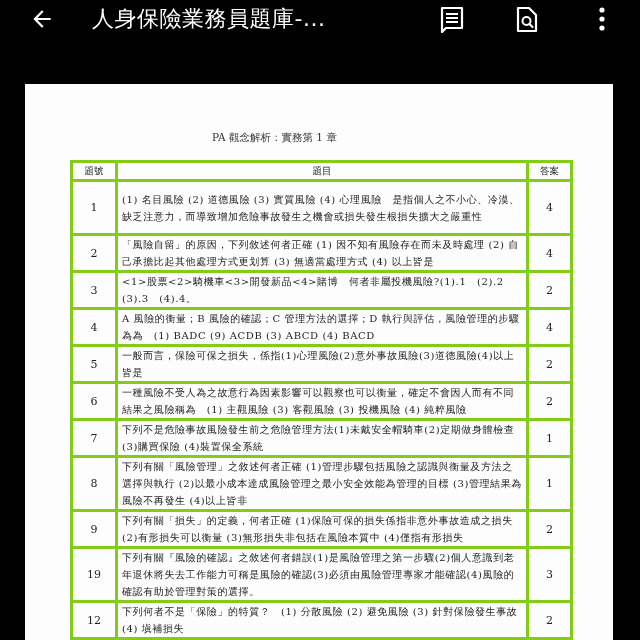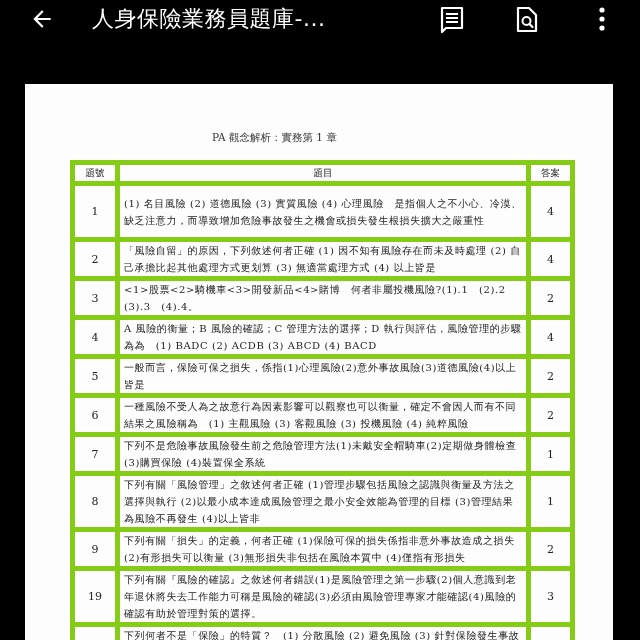--- a/index.html
+++ b/index.html
@@ -35,21 +35,21 @@
   .subtitle {
     position: absolute; left: 187px; top: 47px; font-size: 10.5px; color: #333;
     font-family: "DejaVu Serif", serif; white-space: nowrap; text-align: center;
   }
   table.qtable {
     position: absolute; left: 45px; top: 76px; width: 500px;
     border-collapse: collapse; table-layout: fixed;
     font-family: "DejaVu Serif", serif; color: #222;
   }
   table.qtable th, table.qtable td {
-    border: 5px solid #84cc16; padding: 0 4px; vertical-align: middle;
+    border: 3px solid #84cc16; padding: 0 4px; vertical-align: middle;
   }
   table.qtable th { height: 16px; font-size: 9.5px; font-weight: normal; text-align: center; }
   col.c-no { width: 45px; }
   col.c-q { width: 411px; }
   col.c-ans { width: 44px; }
   td.no, td.ans { text-align: center; font-size: 11px; }
   td.q { font-size: 10px; line-height: 17px; letter-spacing: 0.6px; word-break: break-all; }
   tr.r2 td { height: 34px; }
   tr.r3 td { height: 51px; }
 </style>
@@ -115,21 +115,21 @@
         <td class="q">「風險自留」的原因，下列敘述何者正確 (1) 因不知有風險存在而未及時處理 (2) 自己承擔比起其他處理方式更划算 (3) 無適當處理方式 (4) 以上皆是</td>
         <td class="ans">4</td>
       </tr>
       <tr class="r2">
         <td class="no">3</td>
         <td class="q">&lt;1&gt;股票&lt;2&gt;騎機車&lt;3&gt;開發新品&lt;4&gt;賭博　何者非屬投機風險?(1).1　(2).2　(3).3　(4).4。</td>
         <td class="ans">2</td>
       </tr>
       <tr class="r2">
         <td class="no">4</td>
-        <td class="q">A 風險的衡量；B 風險的確認；C 管理方法的選擇；D 執行與評估，風險管理的步驟為為　(1) BADC (2) ACDB (3) ABCD (4) BACD</td>
+        <td class="q">A 風險的衡量；B 風險的確認；C 管理方法的選擇；D 執行與評估，風險管理的步驟為為　(1) BADC (9) ACDB (3) ABCD (4) BACD</td>
         <td class="ans">4</td>
       </tr>
       <tr class="r2">
         <td class="no">5</td>
         <td class="q">一般而言，保險可保之損失，係指(1)心理風險(2)意外事故風險(3)道德風險(4)以上皆是</td>
         <td class="ans">2</td>
       </tr>
       <tr class="r2">
         <td class="no">6</td>
         <td class="q">一種風險不受人為之故意行為因素影響可以觀察也可以衡量，確定不會因人而有不同結果之風險稱為　(1) 主觀風險 (3) 客觀風險 (3) 投機風險 (4) 純粹風險</td>

